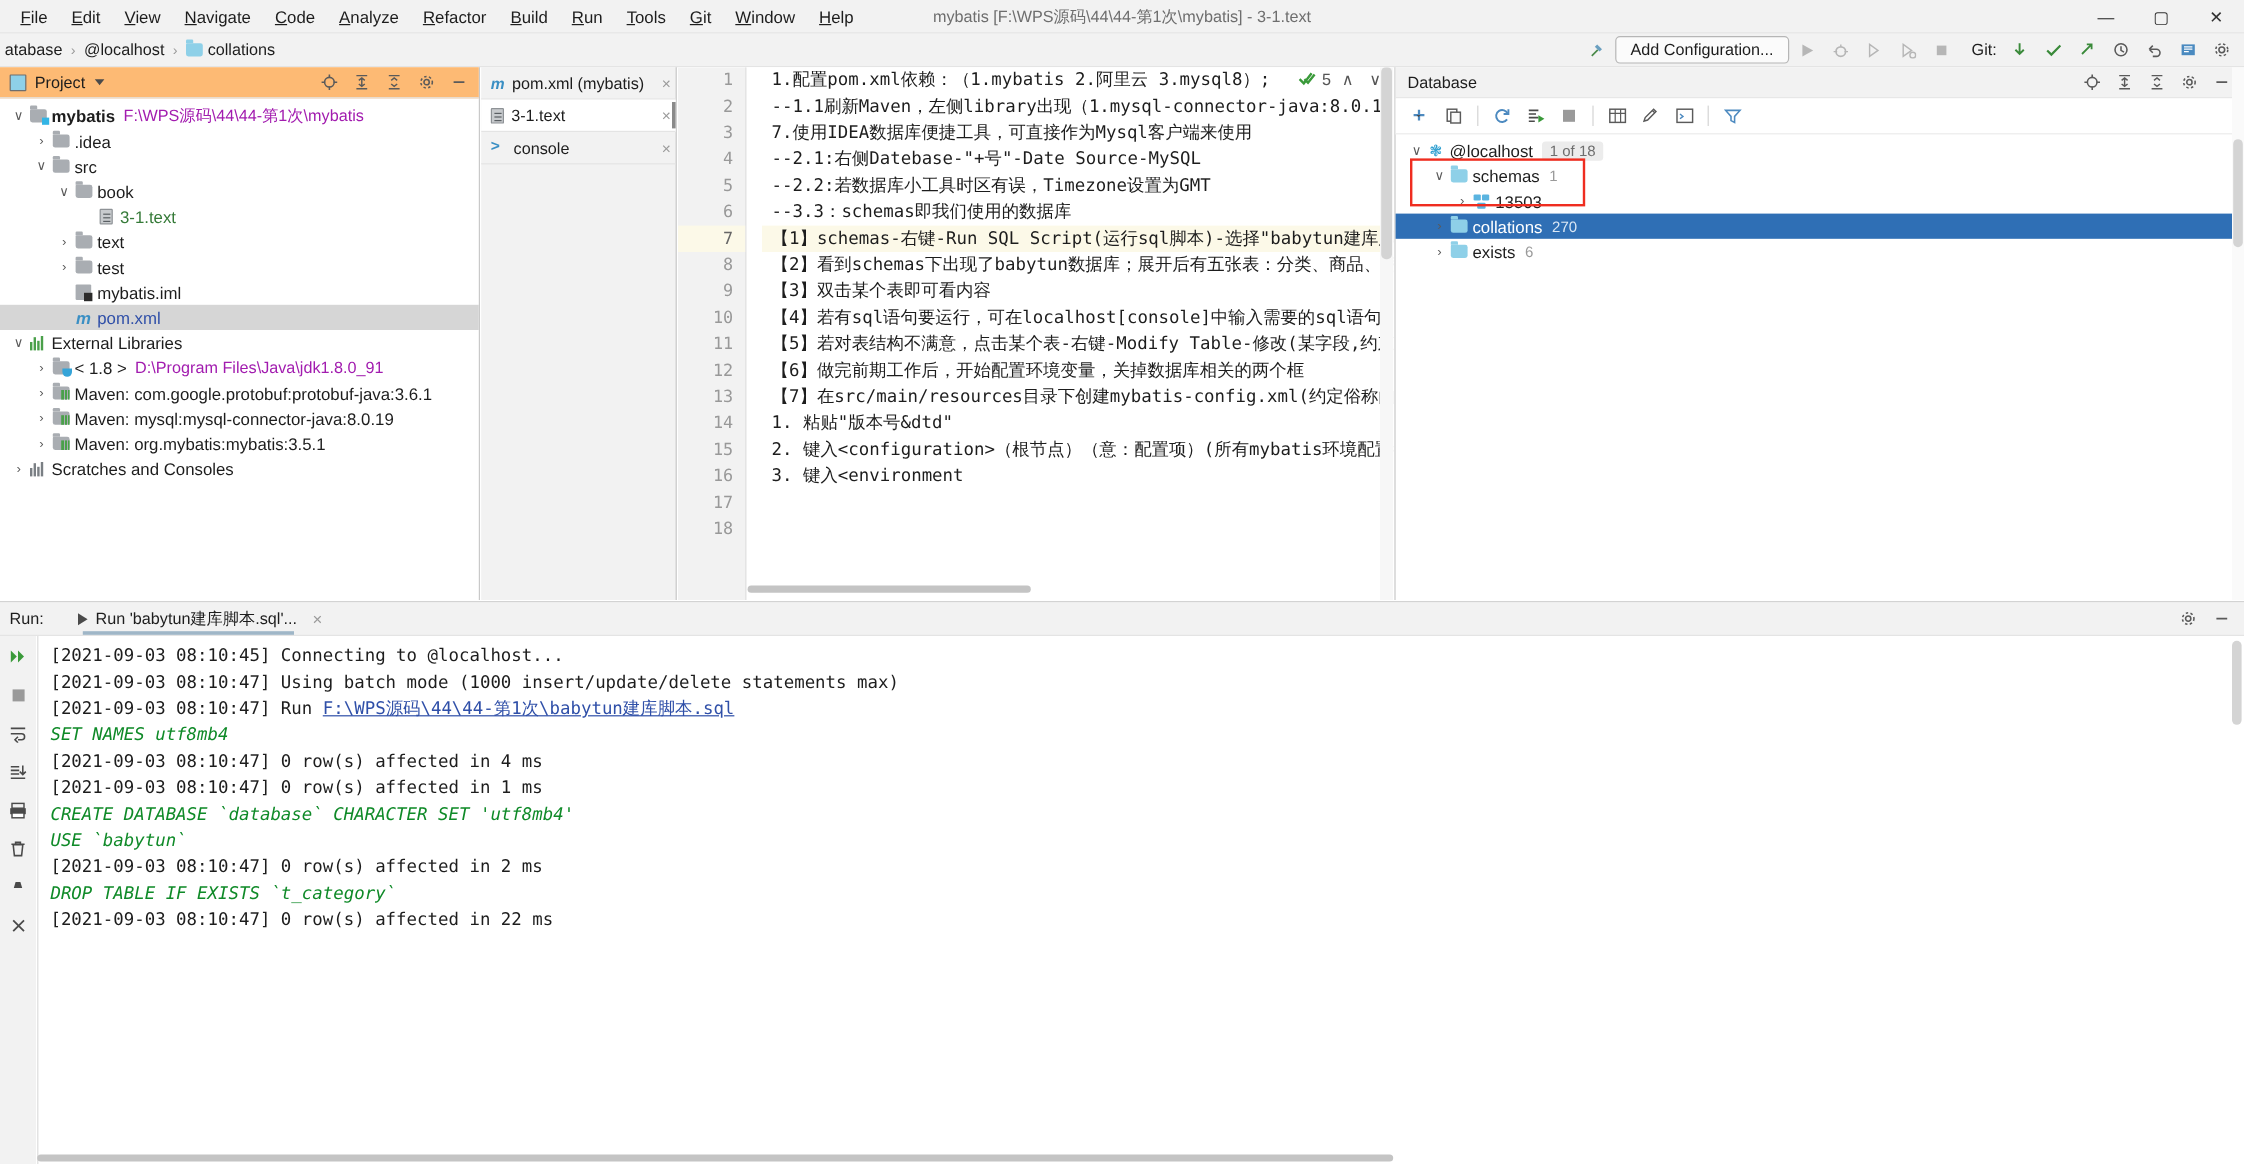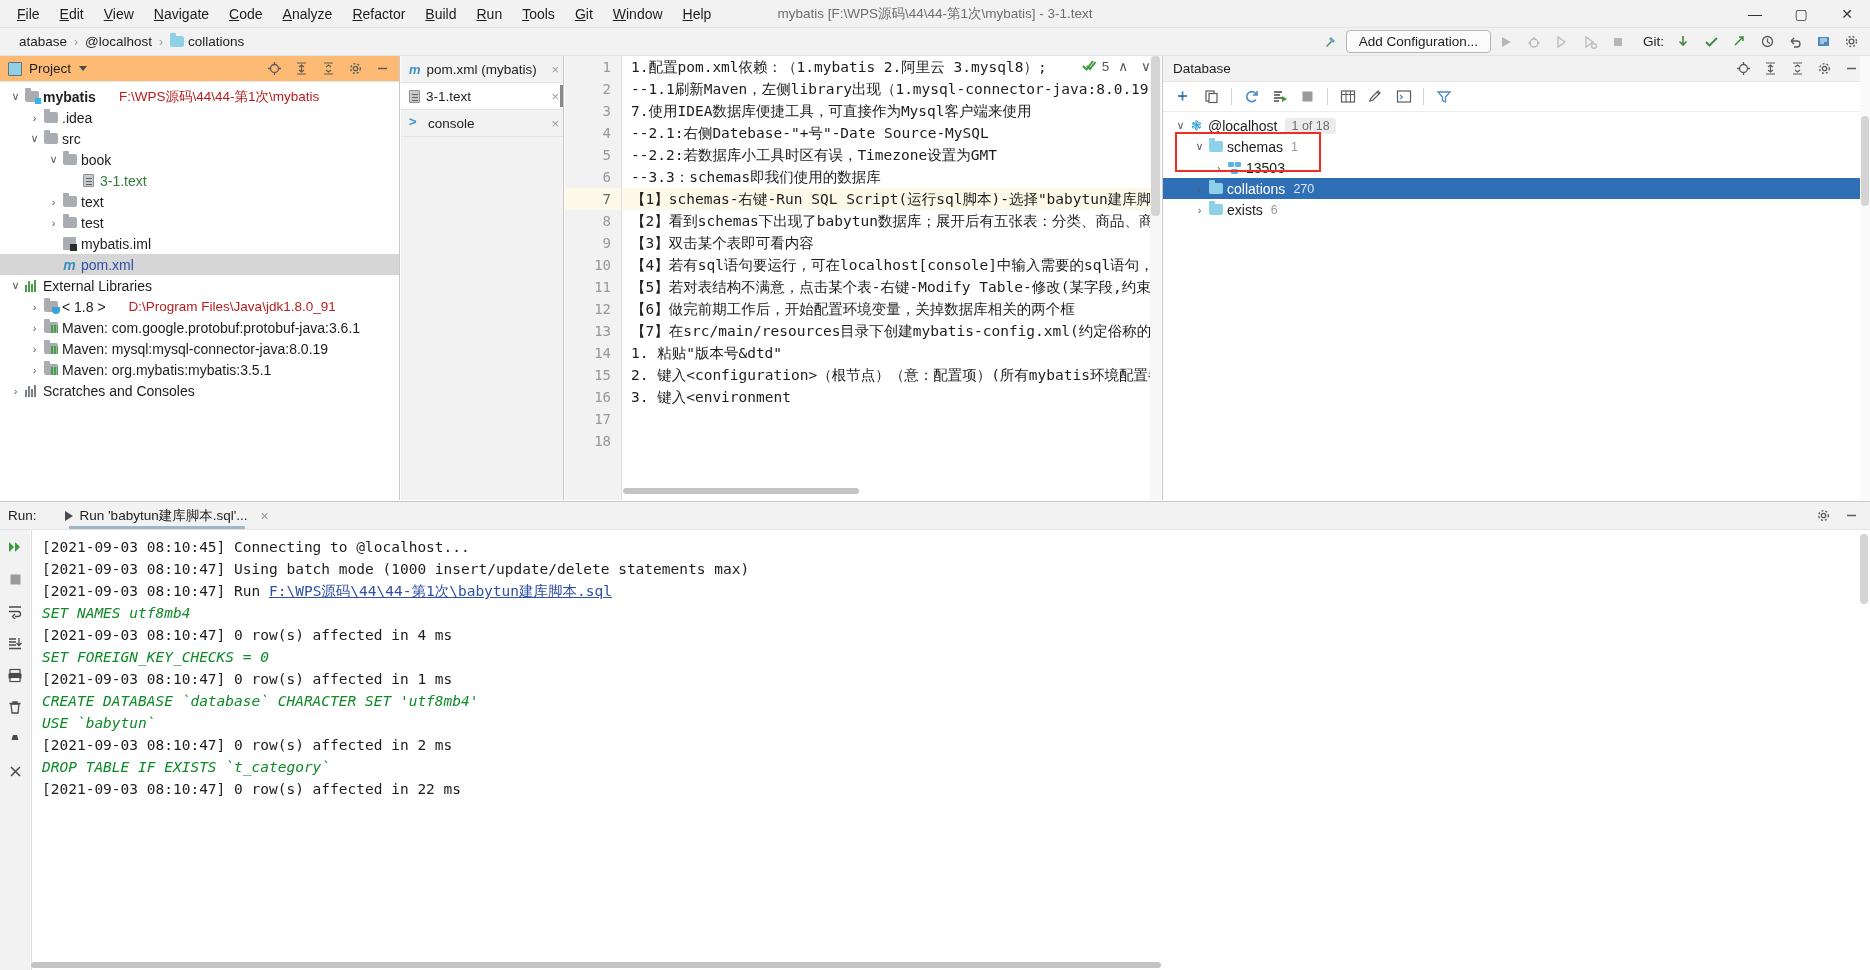--- a/index.html
+++ b/index.html
@@ -36,21 +36,21 @@
     width: 46px; height: 28px; display: flex; align-items: center;
     justify-content: center; color: #333; font-size: 14px;
   }
 
   
   .navbar {
     position: absolute; left: 0; top: 28px; width: 1870px; height: 28px;
     background: #f2f2f2; border-bottom: 1px solid #e4e4e4;
     display: flex; align-items: center;
   }
-  .crumbs { display: flex; align-items: center; padding-left: 16px; gap: 2px; font-size: 13.5px; }
+  .crumbs { display: flex; align-items: center; padding-left: 1px; gap: 2px; font-size: 13.5px; }
   .crumb { display: flex; align-items: center; gap: 4px; padding: 1px 3px; white-space: nowrap; }
   .crumb-sep { color: #9a9a9a; font-size: 12px; padding: 0 2px; }
   .folder-ico {
     width: 14px; height: 11px; background: #8ed0e8; border-radius: 1px 2px 2px 2px;
     position: relative; display: inline-block;
   }
   .folder-ico::before {
     content: ""; position: absolute; left: 0; top: -3px; width: 6px; height: 3px;
     background: #8ed0e8; border-radius: 1px 1px 0 0;
   }
@@ -93,21 +93,21 @@
   }
   .row.sel { background: #d6d6d6; }
   .arrow {
     width: 15px; text-align: center; color: #5a5a5a; font-size: 11px;
     flex: 0 0 15px;
   }
   .arrow.none { color: transparent; }
   .ico { width: 17px; flex: 0 0 17px; display: flex; align-items: center; justify-content: center; }
   .lbl { margin-left: 3px; }
   .lbl.b { font-weight: bold; }
-  .path { color: #b91c1c; margin-left: 23px; font-size: 13.5px; }
+  .path { color: #a21caf; margin-left: 7px; font-size: 13.5px; }
   .txt-green { color: #357a38; }
   .txt-blue { color: #2f4fa8; }
 
   .f-gray {
     width: 14px; height: 11px; background: #a9adb2; border-radius: 1px 2px 2px 2px; position: relative;
   }
   .f-gray::before {
     content: ""; position: absolute; left: 0; top: -3px; width: 6px; height: 3px;
     background: #a9adb2; border-radius: 1px 1px 0 0;
   }
@@ -198,21 +198,21 @@
     background: #f2f2f2; border-right: 1px solid #e0e0e0;
   }
   .gnum {
     height: 22px; line-height: 22px; text-align: right; padding-right: 10px;
     color: #999999; font-family: "DejaVu Sans Mono", monospace; font-size: 14px;
   }
   .gnum.cur { background: #fcf9e8; color: #666; }
   .code {
     position: absolute; left: 58px; top: 0; right: 0; height: 444px;
     font-family: "DejaVu Sans Mono", monospace; font-size: 14.5px;
-    white-space: nowrap; overflow: hidden;
+    white-space: nowrap; overflow: hidden; padding-left: 12px;
   }
   .cline { height: 22px; line-height: 22px; padding-left: 8px; }
   .cline.cur { background: #fcf9e8; }
   .insp {
     position: absolute; right: 6px; top: 2px; display: flex; align-items: center;
     gap: 5px; font-size: 13.5px; color: #555; z-index: 5;
   }
   .hscroll {
     position: absolute; left: 58px; bottom: 6px; width: 236px; height: 6px;
     background: #c4c4c4; border-radius: 3px;
@@ -900,21 +900,20 @@
           </svg>
       </div>
     </div>
 
     <div class="console" id="console">
         <div class="oline o-black">[2021-09-03 08:10:45] Connecting to @localhost...</div>
         <div class="oline o-black">[2021-09-03 08:10:47] Using batch mode (1000 insert/update/delete statements max)</div>
         <div class="oline"><span class="o-black">[2021-09-03 08:10:47] Run </span><span class="o-link">F:\WPS源码\44\44-第1次\babytun建库脚本.sql</span></div>
         <div class="oline o-green">SET NAMES utf8mb4</div>
         <div class="oline o-black">[2021-09-03 08:10:47] 0 row(s) affected in 4 ms</div>
-        <div class="oline o-green">SET FOREIGN_KEY_CHECKS = 0</div>
         <div class="oline o-black">[2021-09-03 08:10:47] 0 row(s) affected in 1 ms</div>
         <div class="oline o-green">CREATE DATABASE `database` CHARACTER SET 'utf8mb4'</div>
         <div class="oline o-green">USE `babytun`</div>
         <div class="oline o-black">[2021-09-03 08:10:47] 0 row(s) affected in 2 ms</div>
         <div class="oline o-green">DROP TABLE IF EXISTS `t_category`</div>
         <div class="oline o-black">[2021-09-03 08:10:47] 0 row(s) affected in 22 ms</div>
       </div>
 
     <div class="run-hscroll"></div>
     <div class="run-vthumb"></div>

